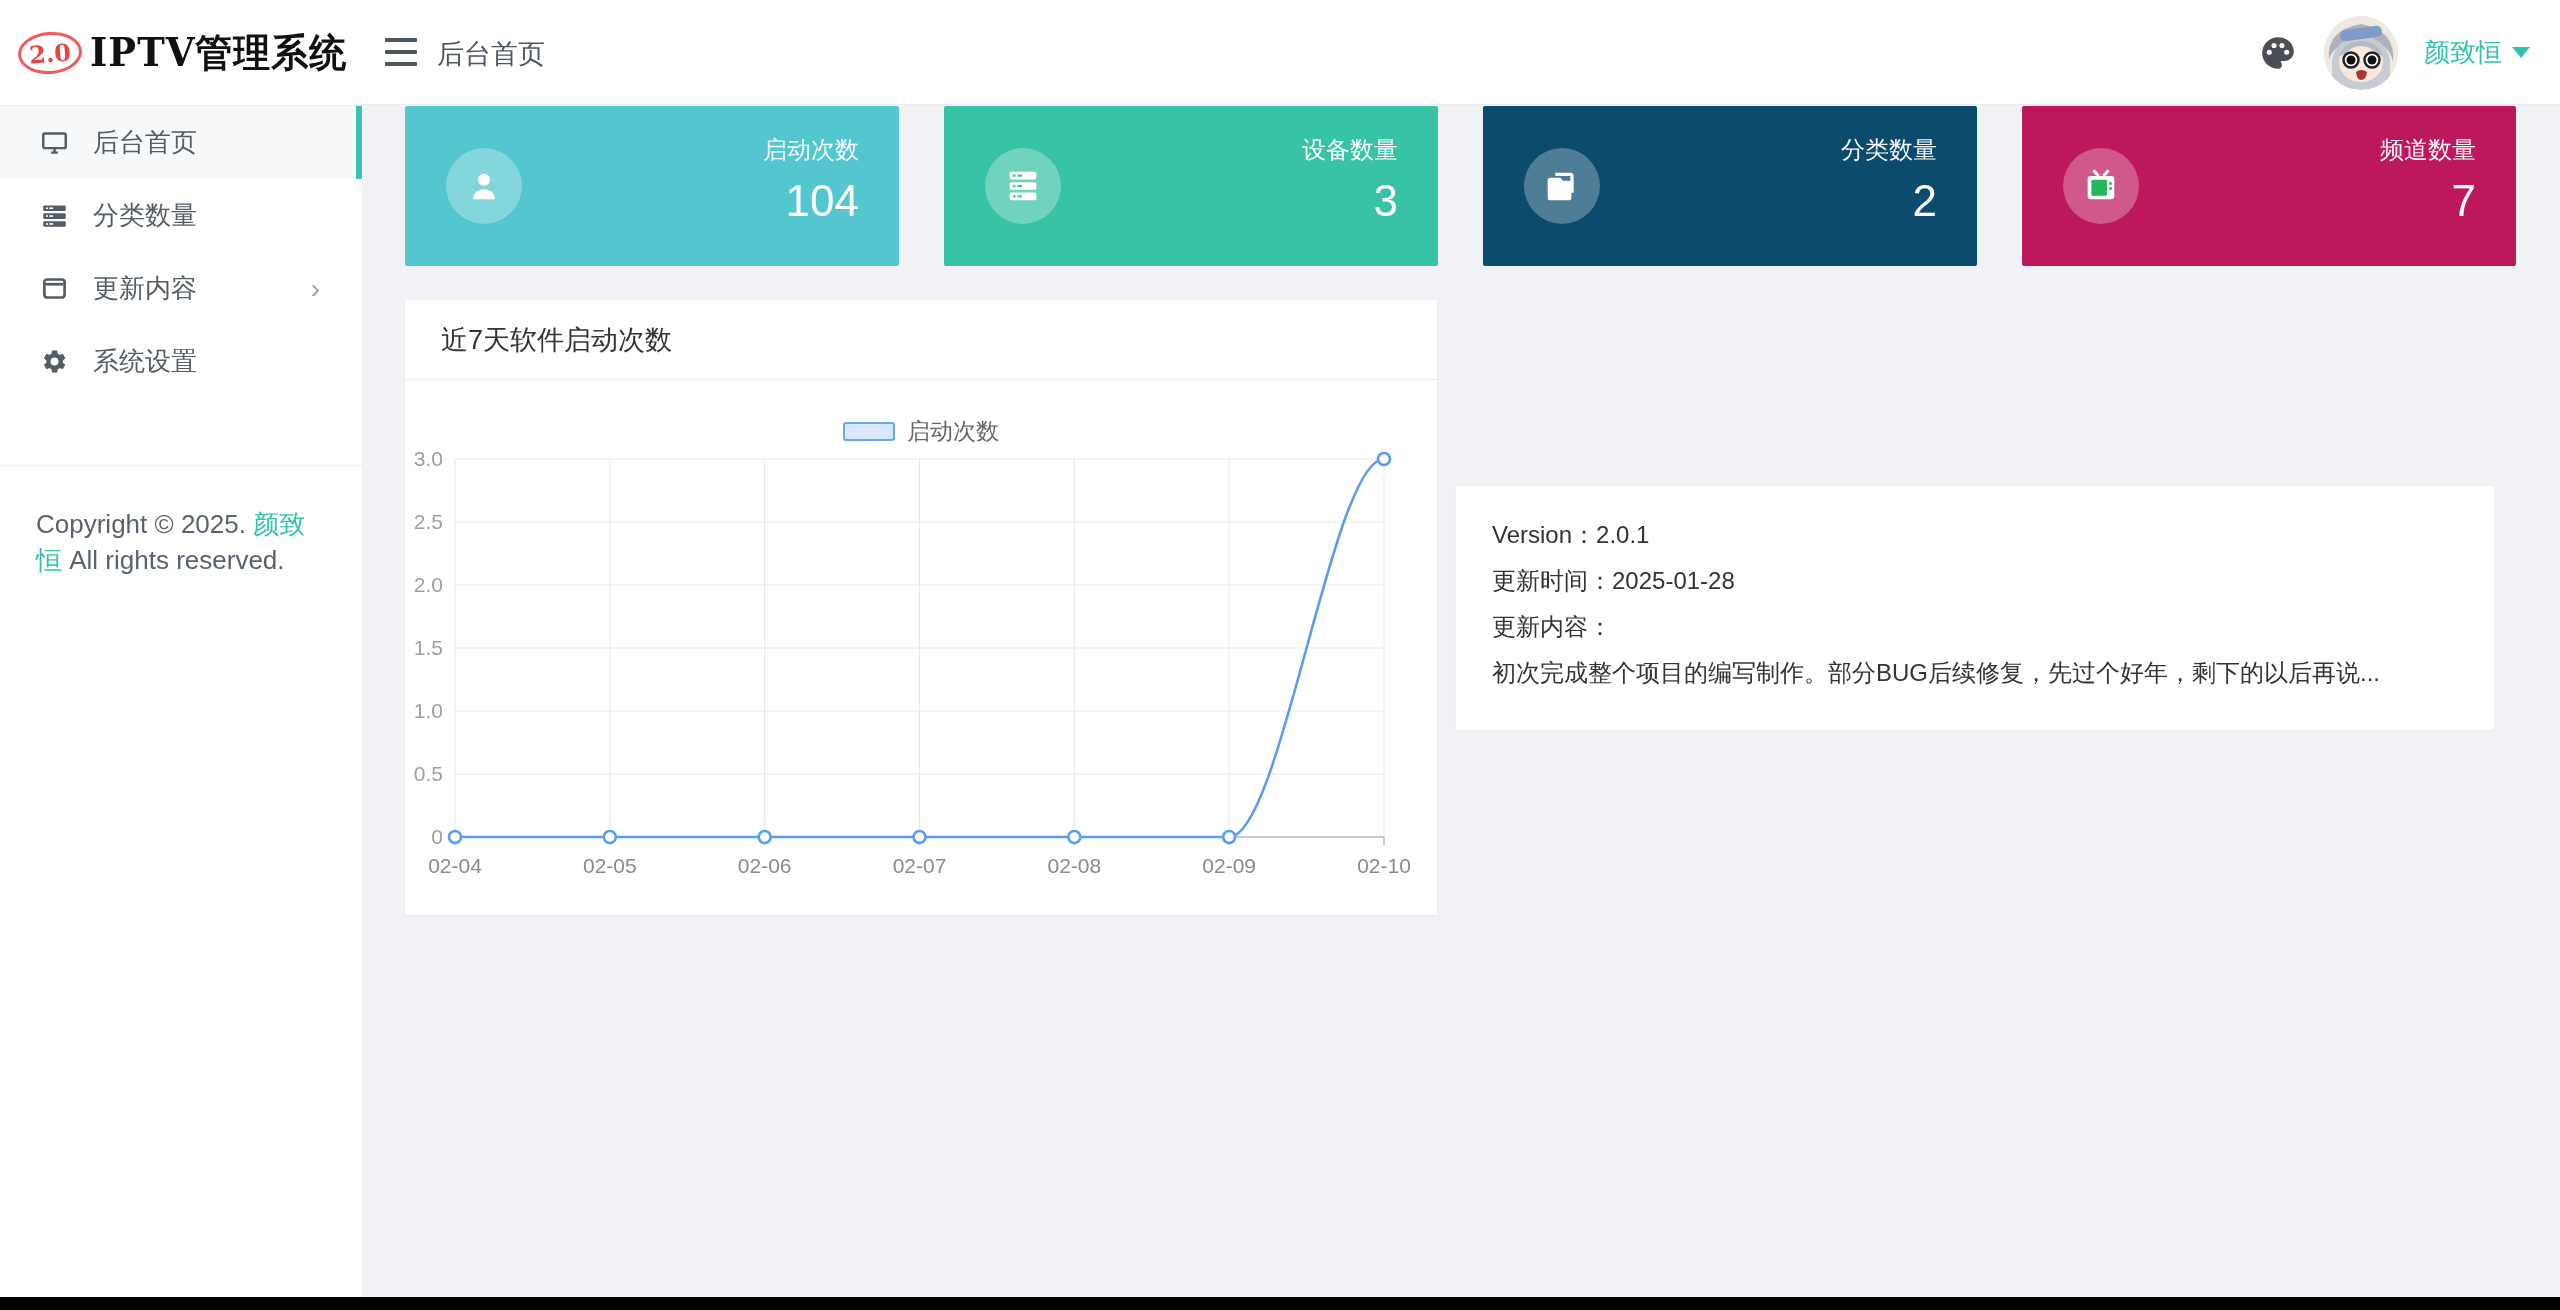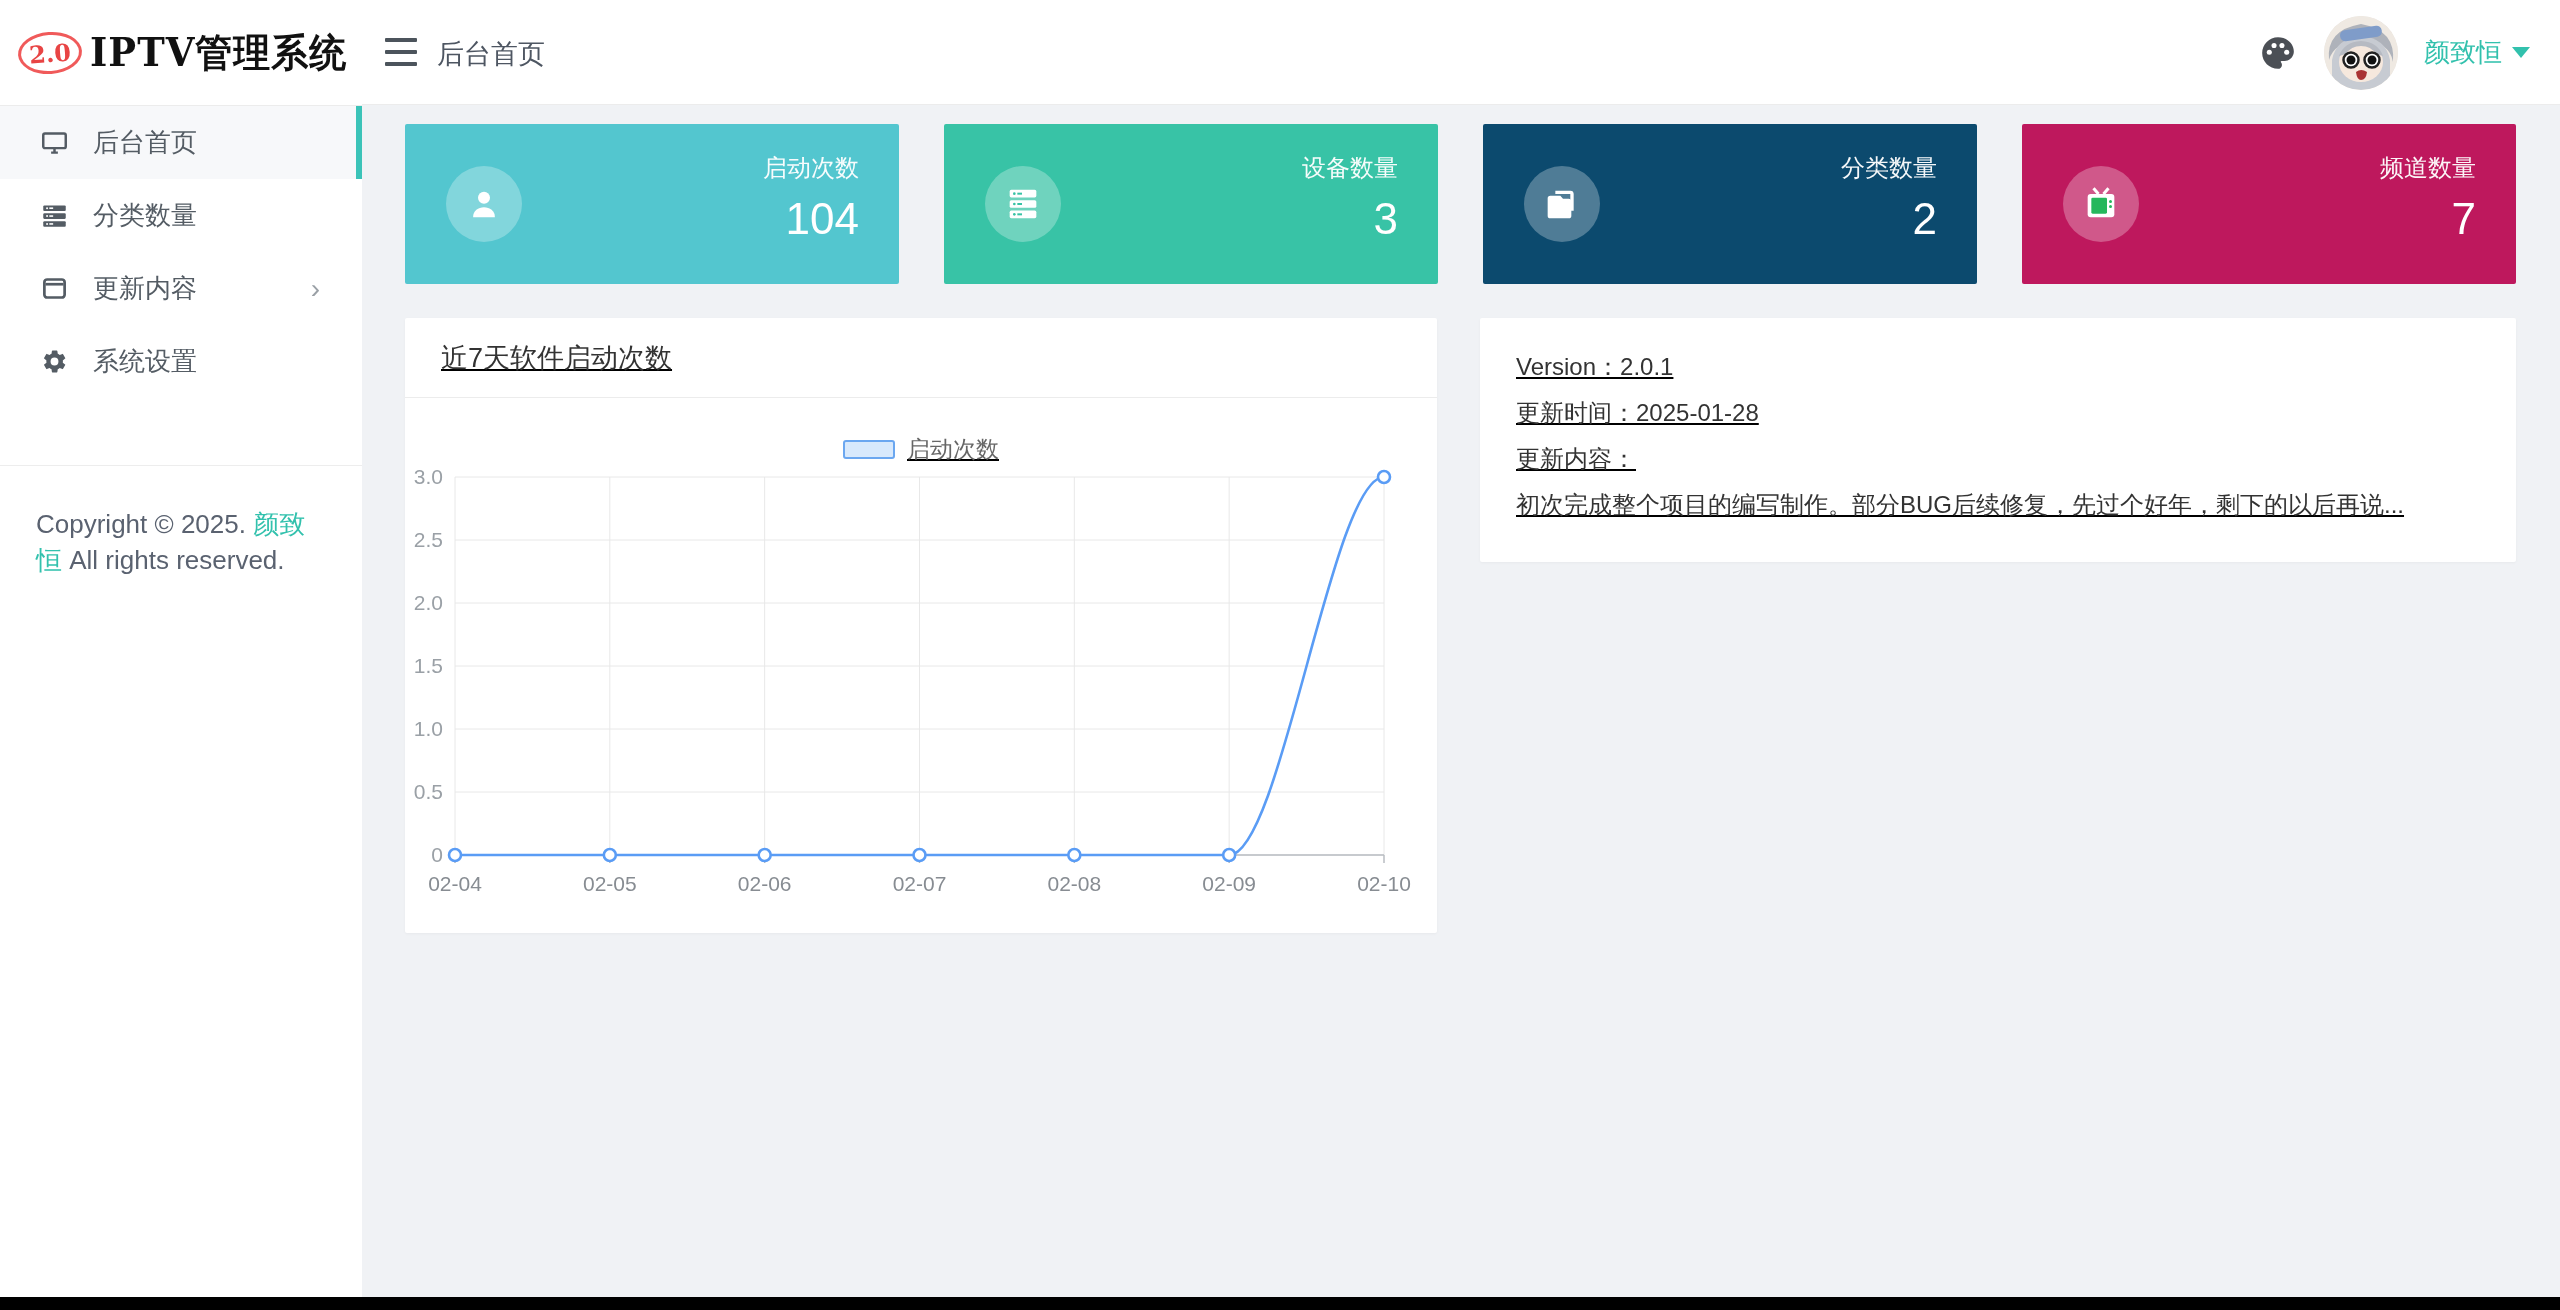--- a/index.html
+++ b/index.html
@@ -43,33 +43,33 @@
   .menu-item .mi-label { font-size:26px; }
   .menu-item.active { background:#f7f8fa; }
   .menu-item.active::after { content:""; position:absolute; right:0; top:0;
     width:6px; height:73px; background:#3bc3b8; }
   .menu-arrow { position:absolute; right:42px; font-size:28px; color:#9aa0a6; }
   .side-divider { height:1px; background:#ededed; margin-top:67px; }
   .copyright { padding:40px 0 0 36px; font-size:26px; color:#5a6270; line-height:36px; width:320px; }
   .copyright a { color:#32c1ad; text-decoration:none; }
 
   
-  .main { position:absolute; left:362px; top:105px; width:2198px; height:896px;
-    padding:19px 44px 0 43px;text-decoration:underline; }
+  .main { position:absolute; left:362px; top:87px; width:2198px; height:896px;
+    padding:19px 44px 0 43px; }
   .stat-row { display:flex; gap:45px; }
   .stat-card { width:494px; height:160px; border-radius:2px; position:relative;
     color:#fff; flex:none; }
   .stat-icon-wrap { position:absolute; left:41px; top:42px; width:76px; height:76px;
     border-radius:50%; background:rgba(255,255,255,0.28);
     display:flex; align-items:center; justify-content:center; }
   .stat-texts { position:absolute; right:40px; top:28px; text-align:right; }
   .stat-label { font-size:24px; opacity:0.96; }
   .stat-value { font-size:44px; margin-top:10px; }
 
-  .row2 { display:flex; gap:43px; margin-top:34px; align-items:flex-start; }
+  .row2 { display:flex; gap:19px; margin-top:34px; align-items:center; }
 
   .chart-card { width:1032px; height:615px; background:#fff; border-radius:2px;
     box-shadow:0 1px 3px rgba(0,0,0,0.04); }
   .chart-title { height:80px; line-height:80px; padding-left:36px; font-size:27px;
     color:#333; border-bottom:1px solid #ececec; }
   .legend { display:flex; align-items:center; justify-content:center; gap:12px;
     margin-top:36px; cursor:pointer; }
   .legend-swatch { width:52px; height:19px; background:#d8e9fc;
     border:2px solid #6ba7f0; border-radius:3px; }
   .legend-label { font-size:23px; color:#666; }

